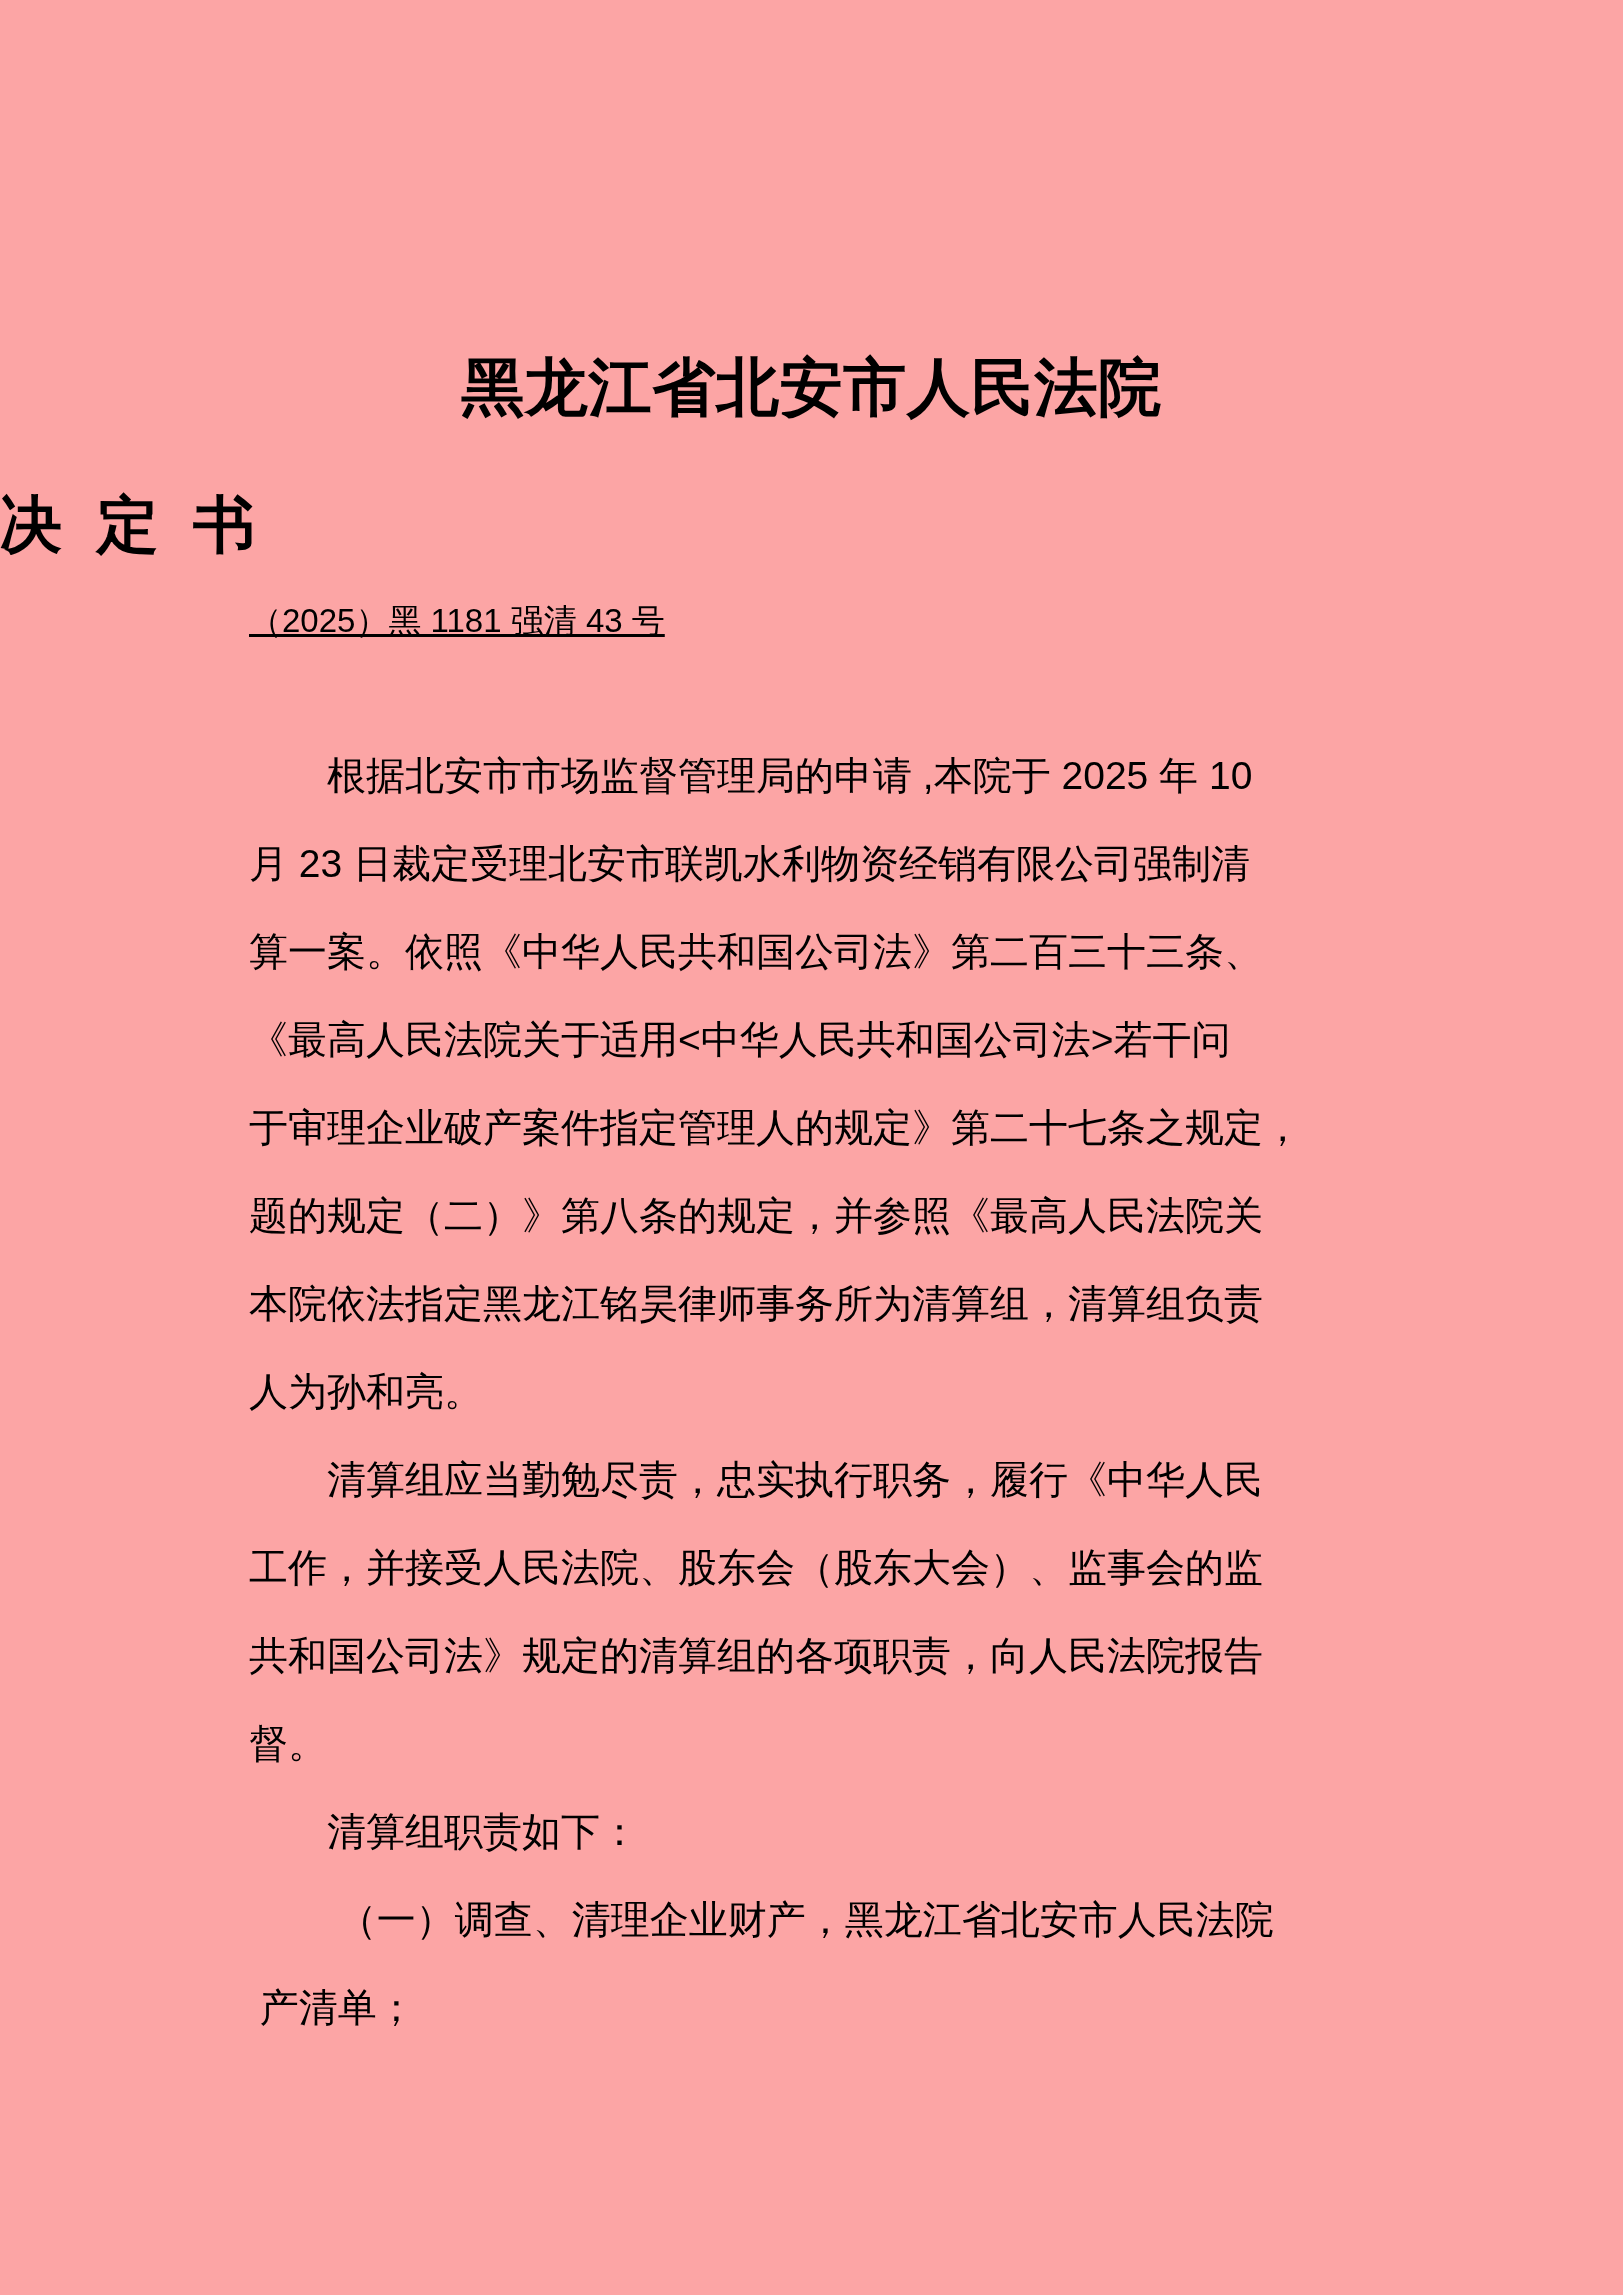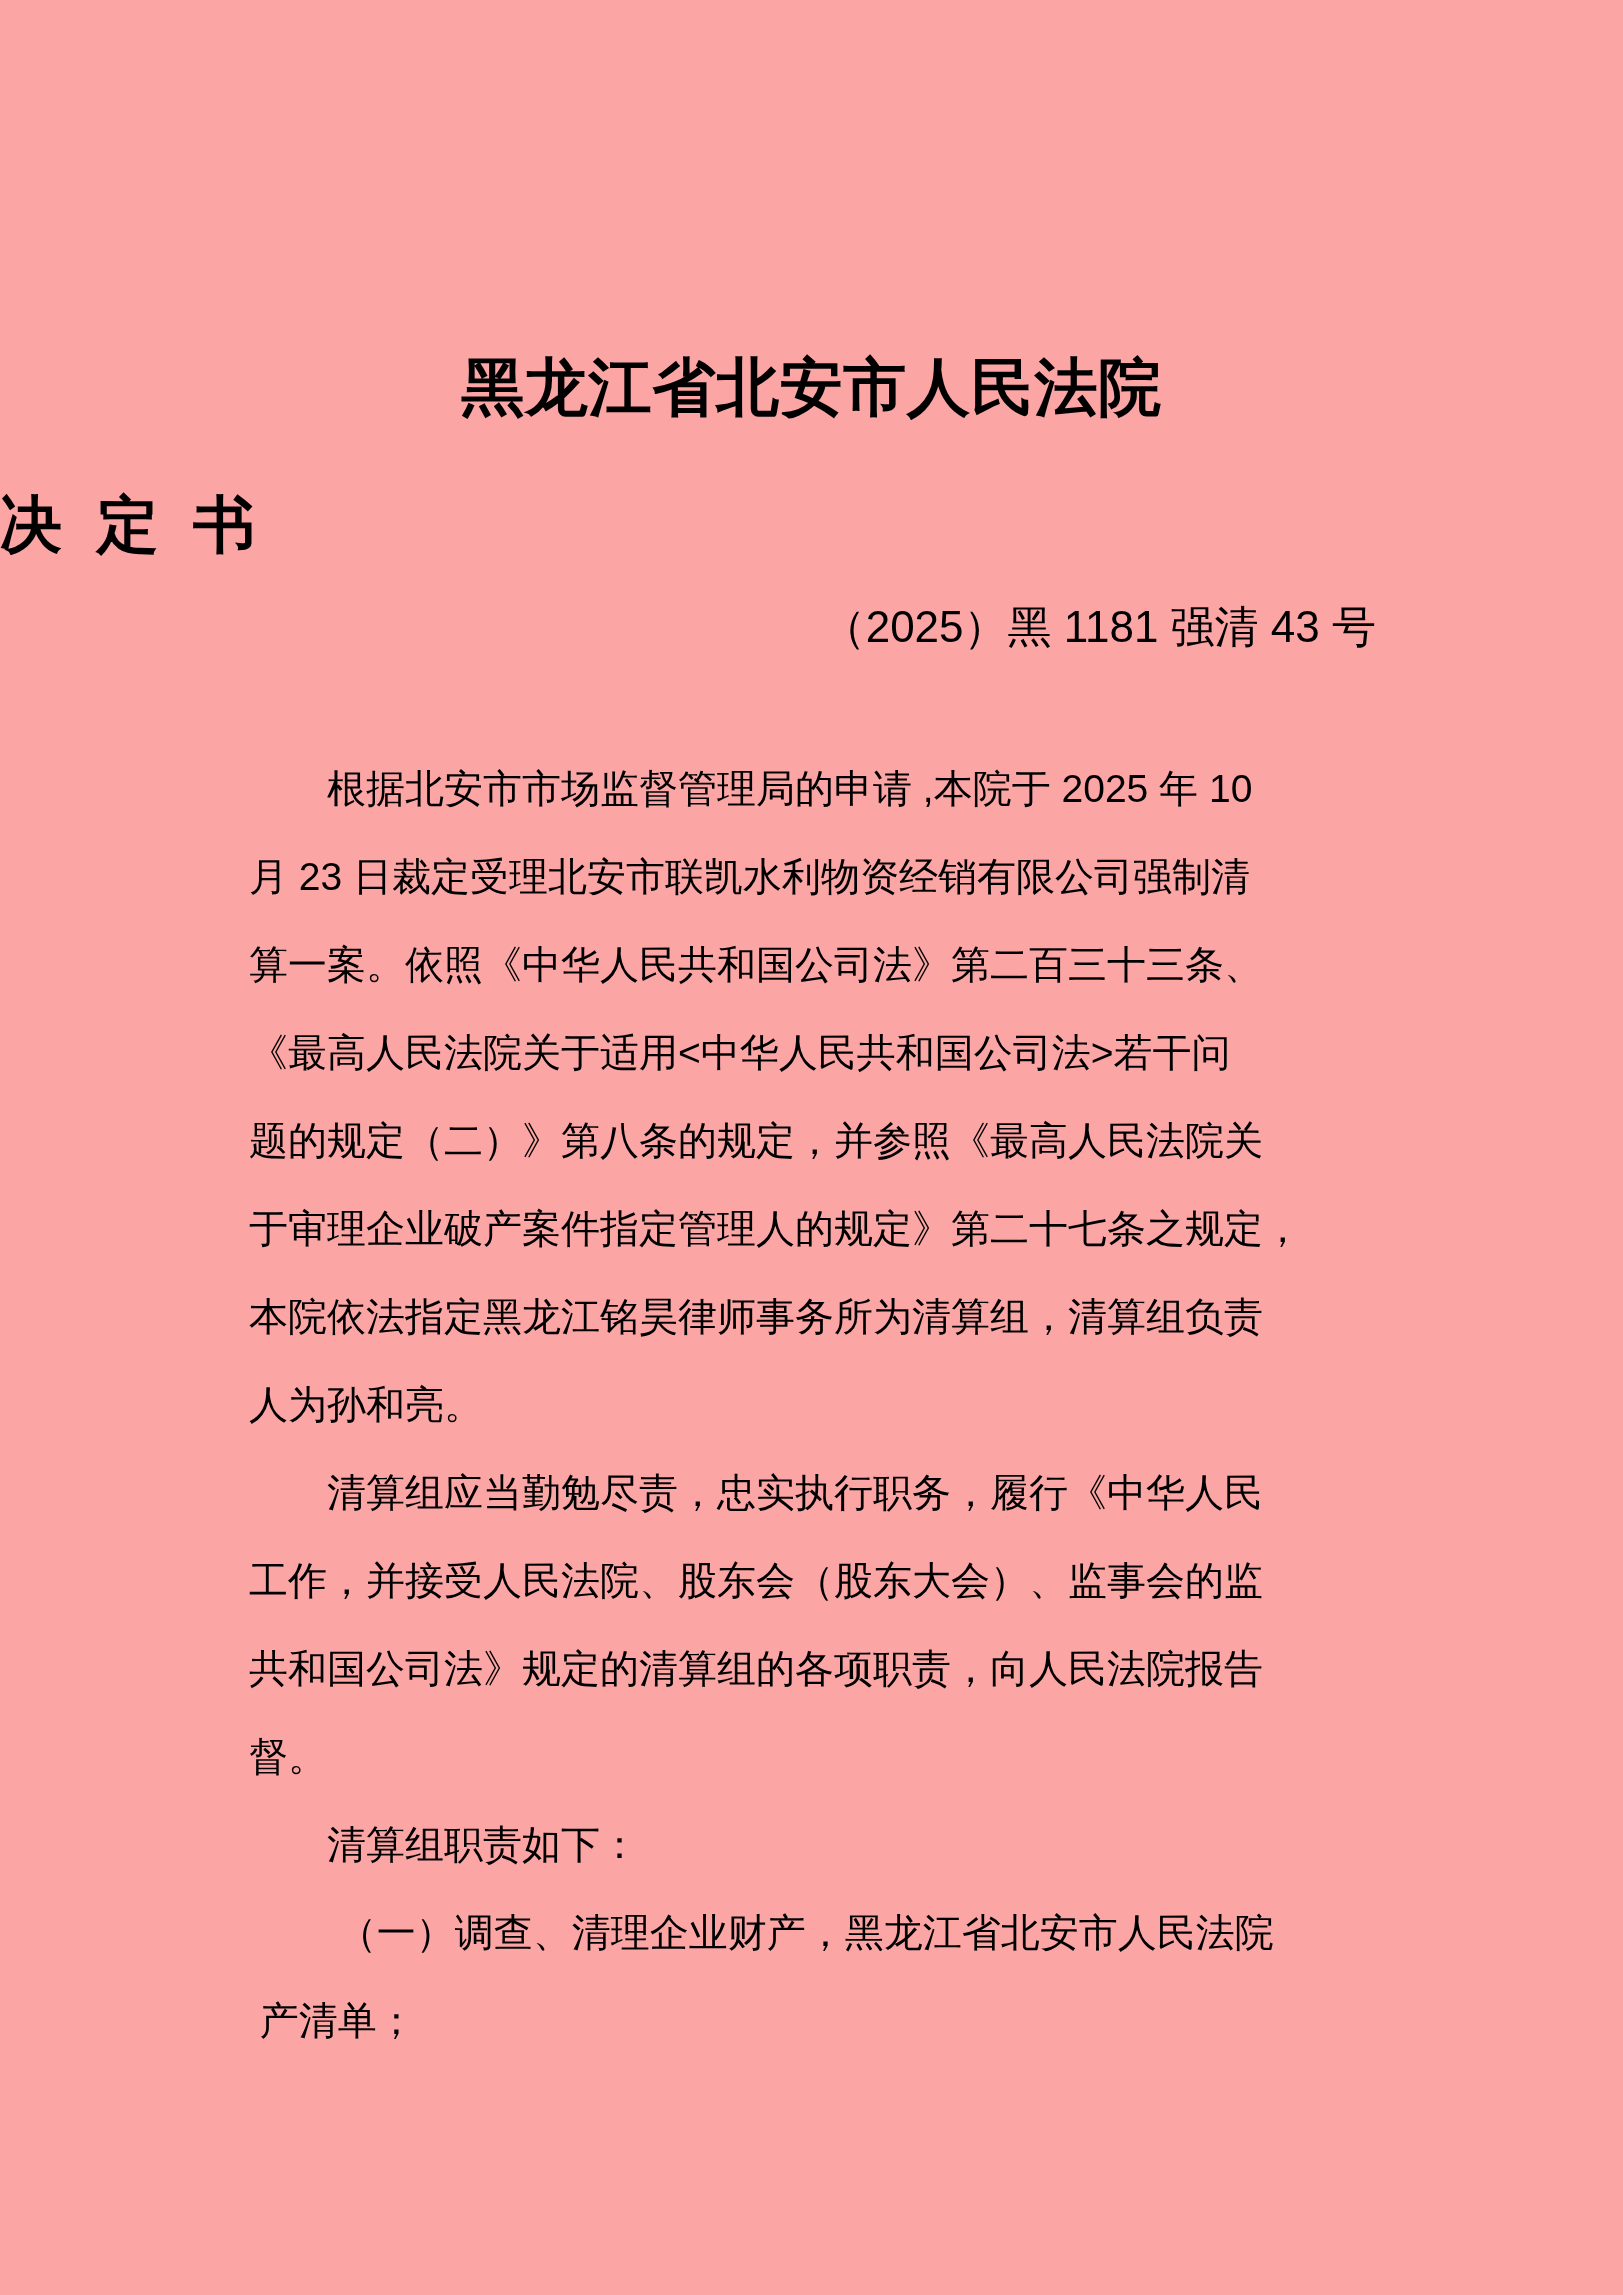--- a/index.html
+++ b/index.html
@@ -30,24 +30,25 @@
     margin: 62px 0 0 0;
     padding: 0;
     font-size: 62px;
     line-height: 1.2;
     font-weight: bold;
     text-align: left;
     white-space: pre;
   }
   .case-number {
     margin: 39px 247px 0 249px;
-    font-size: 44px;
+    font-size: 33px;
     line-height: 1.2;
-    text-align: right;
+    text-align: left;
     white-space: pre;
+    text-decoration: underline;
   }
   .body-text {
     margin: 91px 0 0 249px;
     font-size: 39px;
     line-height: 88px;
   }
   .body-text .line {
     white-space: pre;
   }
 </style>
@@ -60,22 +61,22 @@
 
   <h2 class="doc-type">决  定  书</h2>
 
   <div class="case-number">（2025）黑 1181 强清 43 号</div>
 
   <div class="body-text">
     <div class="line">　　根据北安市市场监督管理局的申请 ,本院于 2025 年 10</div>
     <div class="line">月 23 日裁定受理北安市联凯水利物资经销有限公司强制清</div>
     <div class="line">算一案。依照《中华人民共和国公司法》第二百三十三条、</div>
     <div class="line">《最高人民法院关于适用&lt;中华人民共和国公司法&gt;若干问</div>
+    <div class="line">于审理企业破产案件指定管理人的规定》第二十七条之规定，</div>
     <div class="line">题的规定（二）》第八条的规定，并参照《最高人民法院关</div>
-    <div class="line">于审理企业破产案件指定管理人的规定》第二十七条之规定，</div>
     <div class="line">本院依法指定黑龙江铭昊律师事务所为清算组，清算组负责</div>
     <div class="line">人为孙和亮。</div>
     <div class="line">　　清算组应当勤勉尽责，忠实执行职务，履行《中华人民</div>
     <div class="line">工作，并接受人民法院、股东会（股东大会）、监事会的监</div>
     <div class="line">共和国公司法》规定的清算组的各项职责，向人民法院报告</div>
     <div class="line">督。</div>
     <div class="line">　　清算组职责如下：</div>
     <div class="line">　　 （一）调查、清理企业财产，黑龙江省北安市人民法院</div>
     <div class="line"> 产清单；</div>
   </div>

